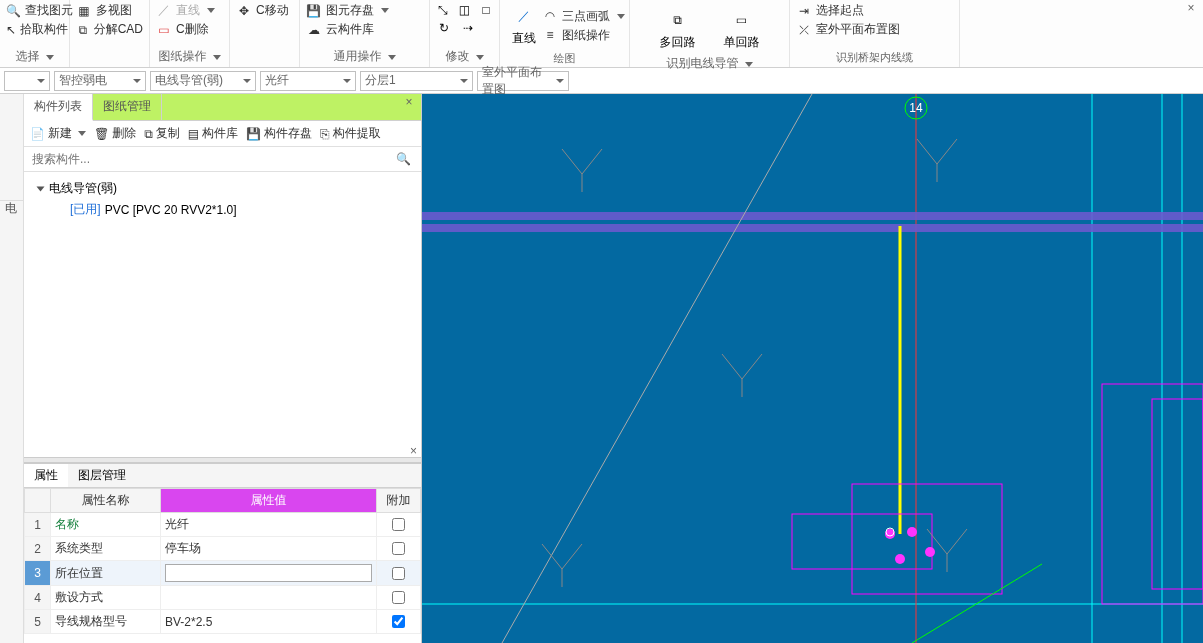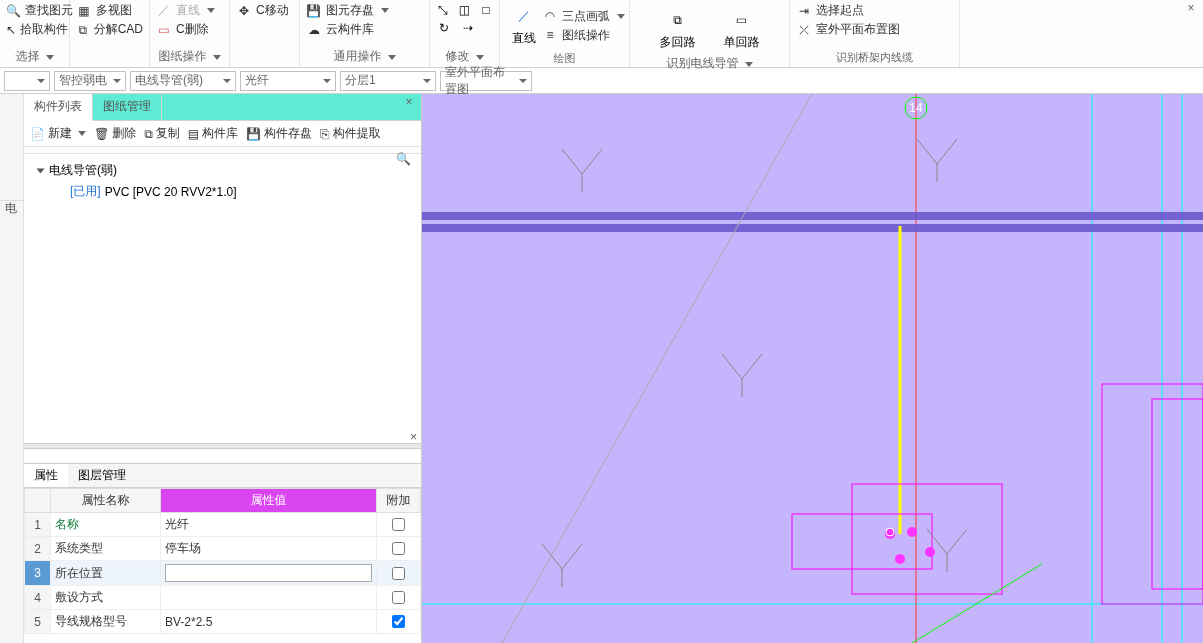--- a/index.html
+++ b/index.html
@@ -21,21 +21,21 @@
 .filter-row { display: flex; align-items: center; background: #fff; border-bottom: 1px solid #d0d0d0; height: 26px; padding: 0 4px; gap: 4px; }
 .filter-row .combo { display: flex; align-items: center; justify-content: space-between; border: 1px solid #c0c0c0; background: #fff; height: 20px; padding: 0 4px; color: #666; cursor: pointer; }
 .caret { border-left: 4px solid transparent; border-right: 4px solid transparent; border-top: 4px solid #666; margin-left: 4px; }
 
 
 .main { display: flex; height: calc(643px - 68px - 26px); }
 .left-strip { width: 24px; background: #f5f5f5; border-right: 1px solid #ddd; display: flex; flex-direction: column; }
 .left-strip .v-tab { writing-mode: vertical-rl; padding: 8px 4px; color: #555; cursor: pointer; border-bottom: 1px solid #ddd; }
 .left-panels { width: 398px; display: flex; flex-direction: column; background: #fff; border-right: 1px solid #ccc; position: relative; }
 
-.panel-tabs { display: flex; border-bottom: 1px solid #d0d0d0; background: #5eead4; }
+.panel-tabs { display: flex; border-bottom: 1px solid #d0d0d0; background: #bef264; }
 .panel-tabs .tab { padding: 4px 10px; color: #555; cursor: pointer; border-right: 1px solid #d0d0d0; }
 .panel-tabs .tab.active { background: #fff; border-bottom: 2px solid #fff; margin-bottom: -1px; }
 
 .panel-toolbar { display: flex; gap: 8px; padding: 4px 6px; border-bottom: 1px solid #e0e0e0; }
 .panel-toolbar .tbtn { display: flex; align-items: center; gap: 3px; color: #333; cursor: pointer; }
 
 .search-row { position: relative; padding: 3px 6px; border-bottom: 1px solid #e0e0e0; }
 .search-row input { width: 100%; border: none; outline: none; padding: 2px 18px 2px 2px; color: #888; }
 .search-row .mag { position: absolute; right: 10px; top: 5px; color: #888; }
 
@@ -46,38 +46,38 @@
 .tree .node.selected { background: #cde6f7; }
 .tree .tag-used { color: #1f6fd8; }
 .tree .tag-unused { color: #888; }
 .tree .tri { display:inline-block; border-top:4px solid transparent; border-bottom:4px solid transparent; border-left:5px solid #555; transform: rotate(90deg); margin-right:2px; }
 
 .close-x { position: absolute; right: 4px; top: 0; width: 16px; height: 16px; display:flex; align-items:center; justify-content:center; color:#666; cursor:pointer; }
 .splitter-h { height: 6px; background: #e8e8e8; border-top:1px solid #ccc; border-bottom:1px solid #ccc; position:relative; cursor: row-resize; }
 .splitter-h .x { position:absolute; right:4px; top:-14px; color:#666; cursor:pointer; }
 
 
-.prop-area { height: 180px; display:flex; flex-direction:column; border-top:1px solid #ccc;margin-top:14px; }
+.prop-area { height: 180px; display:flex; flex-direction:column; border-top:1px solid #ccc; }
 .prop-tabs { display:flex; background:#f5f5f5; border-bottom:1px solid #d0d0d0; }
 .prop-tabs .tab { padding: 3px 10px; cursor:pointer; }
 .prop-tabs .tab.active { background:#fff; }
 .prop-grid { flex:1; overflow:auto; }
 .prop-grid table { width:100%; border-collapse: collapse; }
 .prop-grid th { background:#f5f5f5; border:1px solid #ddd; padding:3px 4px; font-weight:normal; color:#333; }
 .prop-grid th.value { background:#d946ef; color:#fff; }
 .prop-grid td { border:1px solid #eee; padding:3px 4px; color:#333; }
 .prop-grid td.idx { background:#f5f5f5; text-align:center; width:26px; color:#555; }
 .prop-grid tr.sel td { background:#eef4fb; }
 .prop-grid tr.sel td.idx { background:#5b9bd5; color:#fff; }
 .prop-grid td .name-link { color:#15803d; }
 .prop-grid td input[type=text] { width:100%; border:1px solid #aaa; outline:none; padding:1px 2px; }
 .prop-grid td input[type=checkbox] { margin:auto; display:block; }
 
 
-.canvas { flex:1; background:#c4b5fd; position:relative; overflow:hidden; }
+.canvas { flex:1; background:#0369a1; position:relative; overflow:hidden; }
 .canvas svg { position:absolute; inset:0; }
 
 .chev { display:inline-block; border-left:4px solid transparent; border-right:4px solid transparent; border-top:5px solid #666; margin-left:3px; }
 
 </style>
 </head>
 <body>
 
 <div class="ribbon">
 
@@ -213,33 +213,33 @@
     <div class="label">识别桥架内线缆</div>
   </div>
 
 </div>
 
 <div class="filter-row">
   <div class="combo" style="width:46px">
       <span></span>
       <span class="caret"></span>
     </div>
-  <div class="combo" style="width:72px">
+  <div class="combo" style="width:92px">
       <span>智控弱电</span>
       <span class="caret"></span>
     </div>
   <div class="combo" style="width:106px">
       <span>电线导管(弱)</span>
       <span class="caret"></span>
     </div>
   <div class="combo" style="width:96px">
       <span>光纤</span>
       <span class="caret"></span>
     </div>
-  <div class="combo" style="width:96px">
+  <div class="combo" style="width:113px">
       <span>分层1</span>
       <span class="caret"></span>
     </div>
   <div class="combo" style="width:92px">
       <span>室外平面布置图</span>
       <span class="caret"></span>
     </div>
 </div>
 
 <div class="main">
@@ -279,20 +279,21 @@
           <span>💾</span>
           <span>构件存盘</span>
         </div>
       <div class="tbtn">
           <span>⎘</span>
           <span>构件提取</span>
         </div>
     </div>
 
     <div class="search-row">
+      <input type="text" placeholder="搜索构件..." style="">
       <span class="mag">🔍</span>
     </div>
 
     <div class="tree">
       <div class="node level1">
         <span class="tri"></span>
         <span>电线导管(弱)</span>
       </div>
       <div class="node level2">
         <span class="tag-used">[已用]</span>

